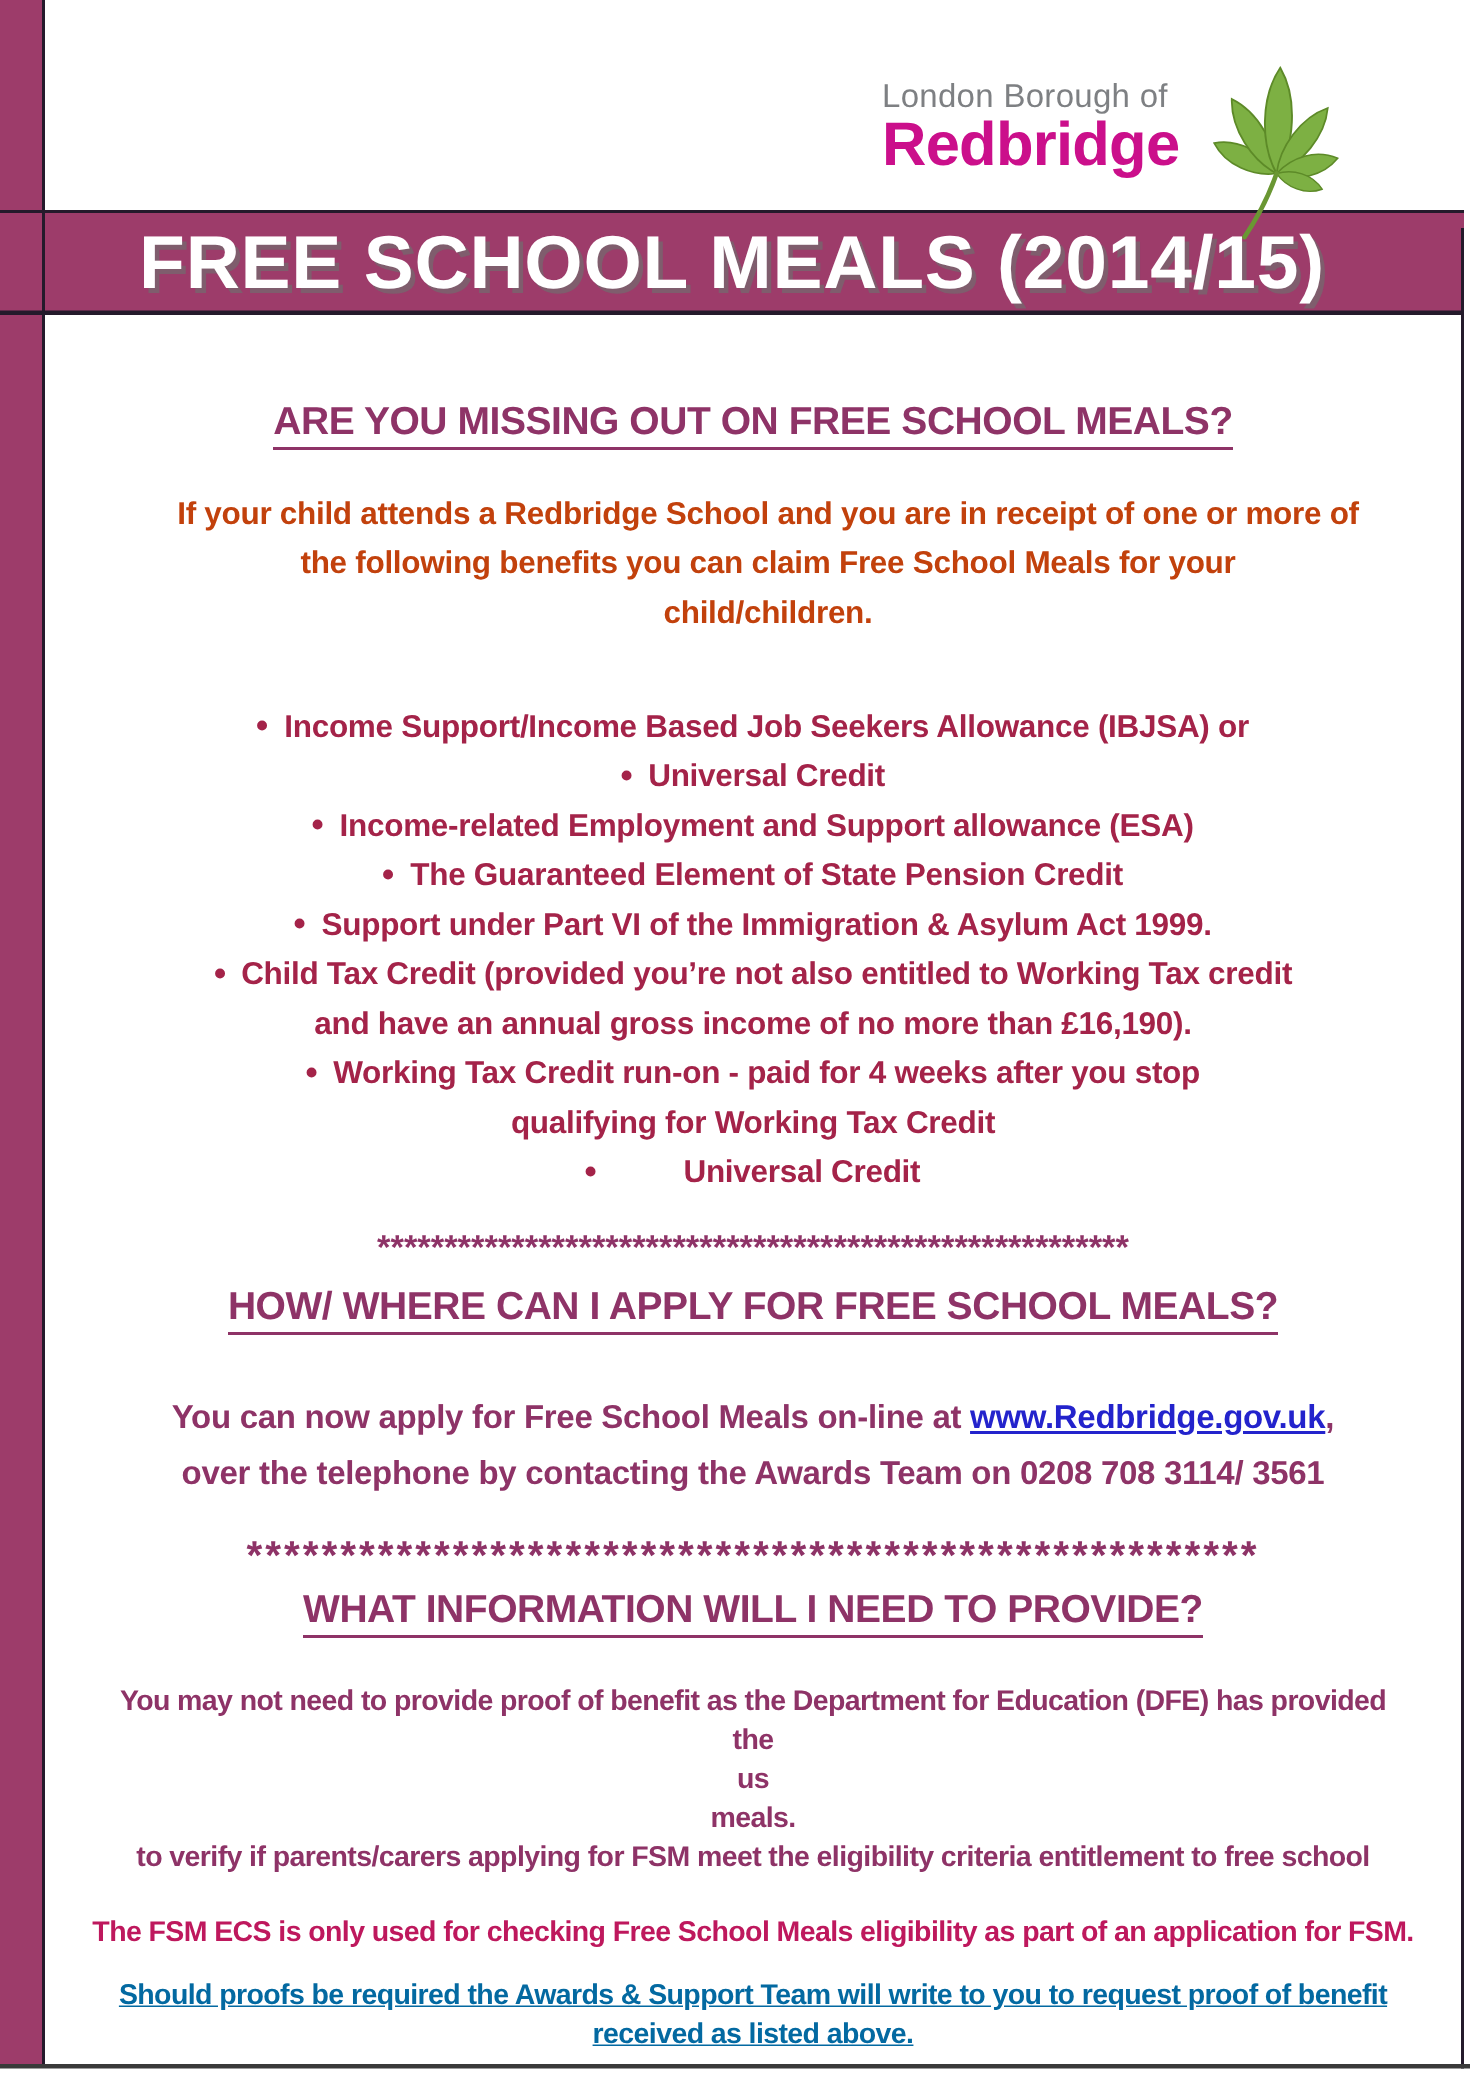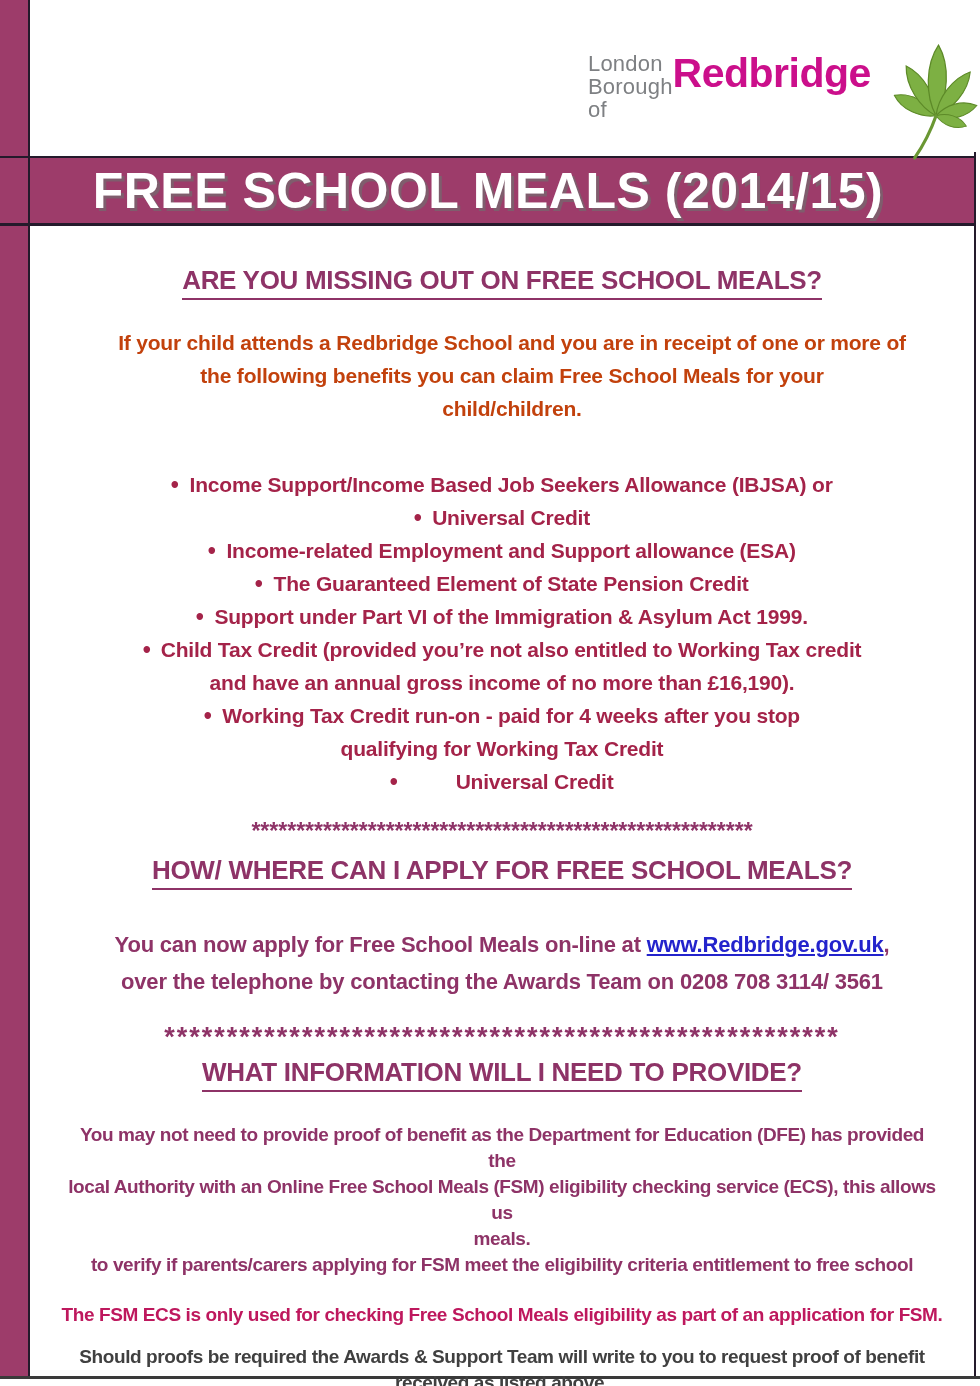--- a/index.html
+++ b/index.html
@@ -4,33 +4,33 @@
 <style>
   html,body{margin:0;padding:0;}
   body{
     width:980px;height:1386px;position:relative;background:#ffffff;
     font-family:"Liberation Sans", sans-serif;overflow:hidden;
   }
   
   .left-bar{position:absolute;left:0;top:0;width:28px;height:1377px;background:#9d3c6a;}
   .left-bar-edge{position:absolute;left:28px;top:0;width:2px;height:1377px;background:#241a2b;}
   .banner{
-    position:absolute;left:0;top:156px;width:976px;height:65px;background:#9d3c6a;
+    position:absolute;left:0;top:140px;width:976px;height:65px;background:#9d3c6a;
     border-top:2px solid #241a2b;border-bottom:3px solid #241a2b;
     display:flex;align-items:center;justify-content:center;
   }
   .banner-title{
     color:#ffffff;font-weight:bold;font-size:50px;letter-spacing:0.5px;
     text-shadow:3px 3px 0 rgba(110,110,110,0.65);white-space:nowrap;
   }
   .right-edge{position:absolute;left:974px;top:152px;width:2px;height:1227px;background:#241a2b;}
   .bottom-line{position:absolute;left:0;top:1376px;width:980px;height:3px;background:#3a3a3a;}
   
   .logo{position:absolute;left:588px;top:38px;display:flex;align-items:flex-start;}
-  .logo-text{display:flex;flex-direction:row;line-height:1.05;padding-top:14px;}
+  .logo-text{display:flex;flex-direction:column;line-height:1.05;padding-top:14px;}
   .logo-line1{color:#7e8083;font-size:22px;font-weight:normal;letter-spacing:0.2px;}
   .logo-wordmark{color:#cb0f8b;font-size:41px;font-weight:bold;letter-spacing:-0.5px;}
   .leaf{margin-left:4px;}
   
   .content{position:absolute;left:30px;top:225px;width:944px;text-align:center;}
   .s-heading{
     margin:0;font-size:26px;font-weight:bold;color:#8e3367;letter-spacing:-0.3px;
   }
   .s-heading .u{display:inline-block;border-bottom:2px solid currentColor;padding-bottom:2px;}
   .h1{margin-top:40px;}
@@ -42,21 +42,21 @@
   .bullet{display:inline-block;margin-right:11px;transform:scale(1.1);}
   .bullet.wide{margin-right:58px;}
   .stars1{margin-top:20px;font-size:23px;font-weight:bold;color:#8e3367;white-space:nowrap;}
   .stars2{margin-top:22px;font-size:27px;font-weight:bold;color:#8e3367;letter-spacing:2px;white-space:nowrap;}
   .apply{margin-top:36px;font-size:22px;font-weight:bold;color:#8e3367;line-height:37px;letter-spacing:-0.2px;}
   .apply .line{white-space:nowrap;}
   .link{color:#2323cc;text-decoration:underline;cursor:pointer;}
   .info{margin-top:30px;font-size:19px;font-weight:bold;color:#8e3367;line-height:26px;letter-spacing:-0.4px;}
   .info .line{white-space:nowrap;}
   .fsm{margin-top:26px;font-size:19px;font-weight:bold;color:#be185d;letter-spacing:-0.4px;white-space:nowrap;}
-  .proofs{margin-top:18px;font-size:19px;font-weight:bold;color:#404040;line-height:26px;letter-spacing:-0.4px;}
+  .proofs{margin-top:18px;font-size:19px;font-weight:bold;color:#0369a1;line-height:26px;letter-spacing:-0.4px;text-decoration:underline;}
   .proofs .line{white-space:nowrap;}
 </style>
 </head>
 <body>
 
 <div class="left-bar"></div>
 <div class="banner">
   <div class="banner-title">FREE SCHOOL MEALS (2014/15)</div>
 </div>
 <div class="left-bar-edge"></div>
@@ -123,21 +123,20 @@
 
   <div class="stars2">******************************************************</div>
 
   <h2 class="s-heading h3">
     <span class="u">WHAT INFORMATION WILL I NEED TO PROVIDE?</span>
   </h2>
 
   <div class="info">
     <div class="line">You may not need to provide proof of benefit as the Department for Education (DFE) has provided</div>
     <div class="line">the</div>
-    <div class="line">local Authority with an Online Free School Meals (FSM) eligibility checking service (ECS), this allows</div>
     <div class="line">us</div>
     <div class="line">meals.</div>
     <div class="line">to verify if parents/carers applying for FSM meet the eligibility criteria entitlement to free school</div>
   </div>
 
   <div class="fsm">The FSM ECS is only used for checking Free School Meals eligibility as part of an application for FSM.</div>
 
   <div class="proofs">
     <div class="line">Should proofs be required the Awards &amp; Support Team will write to you to request proof of benefit</div>
     <div class="line">received as listed above.</div>

